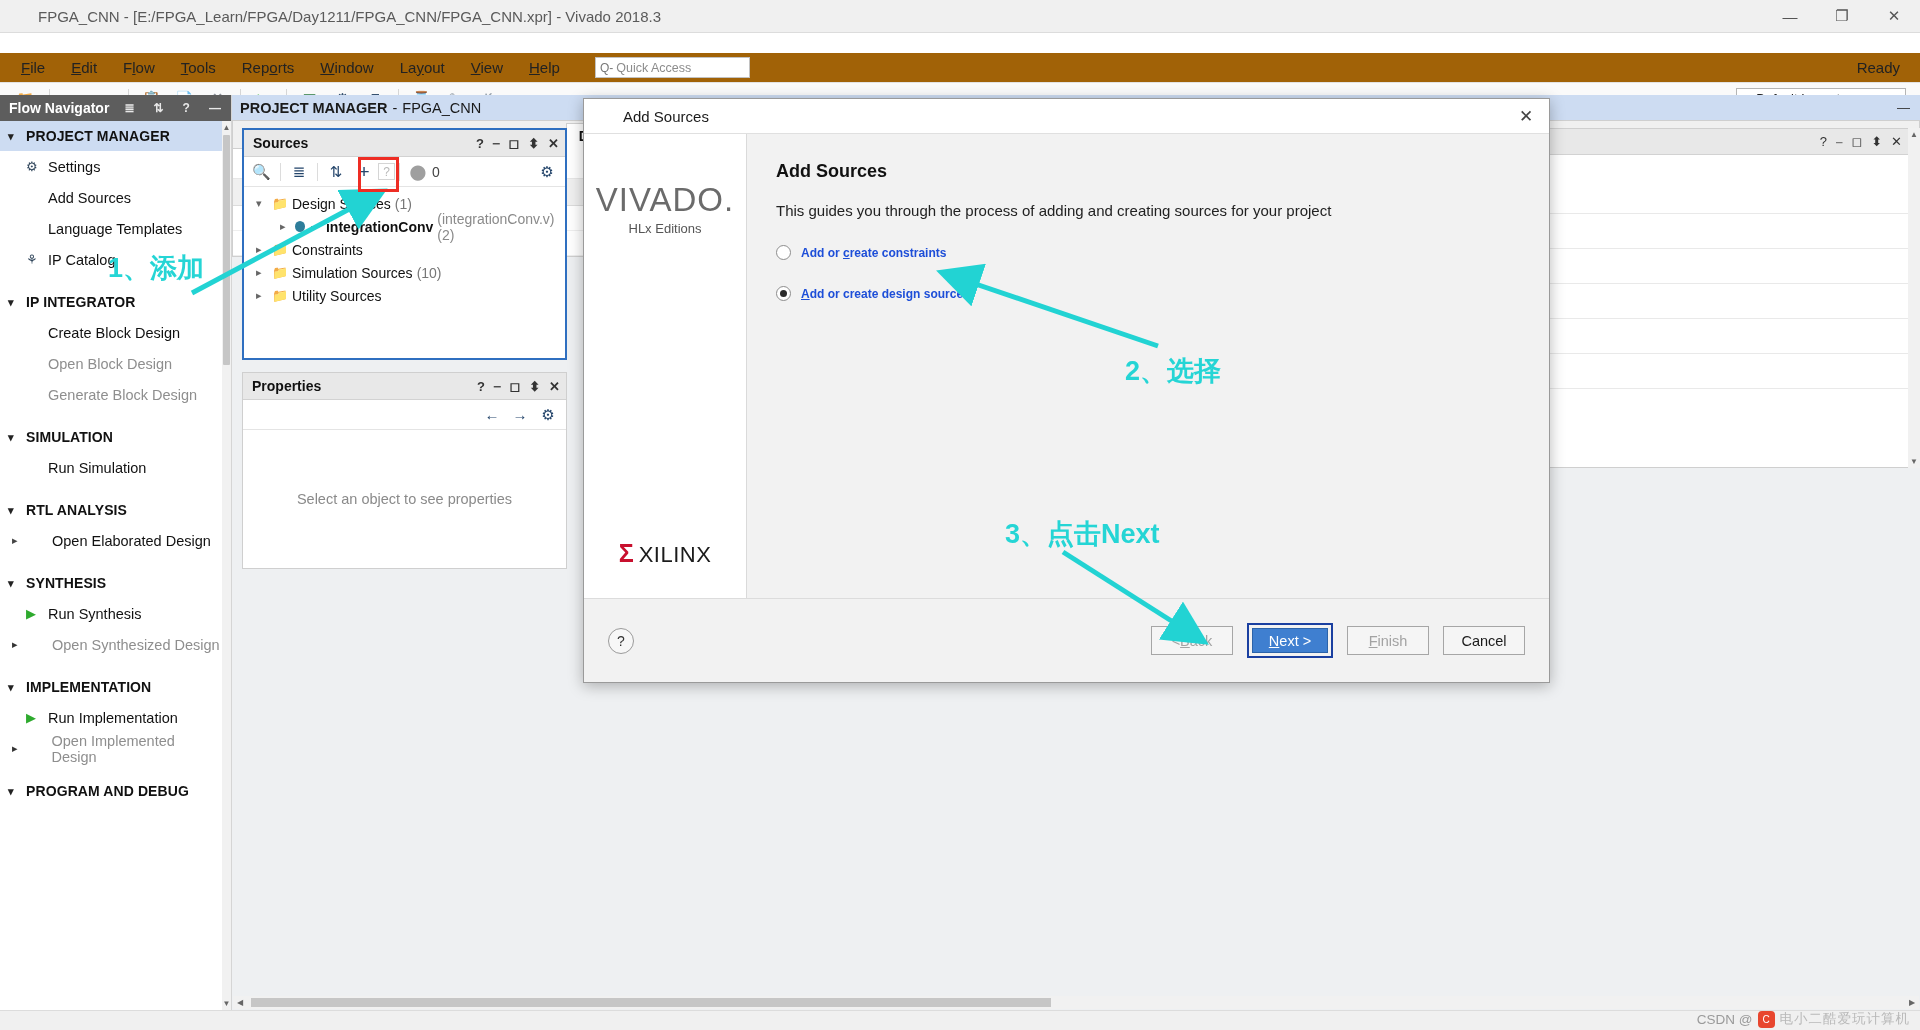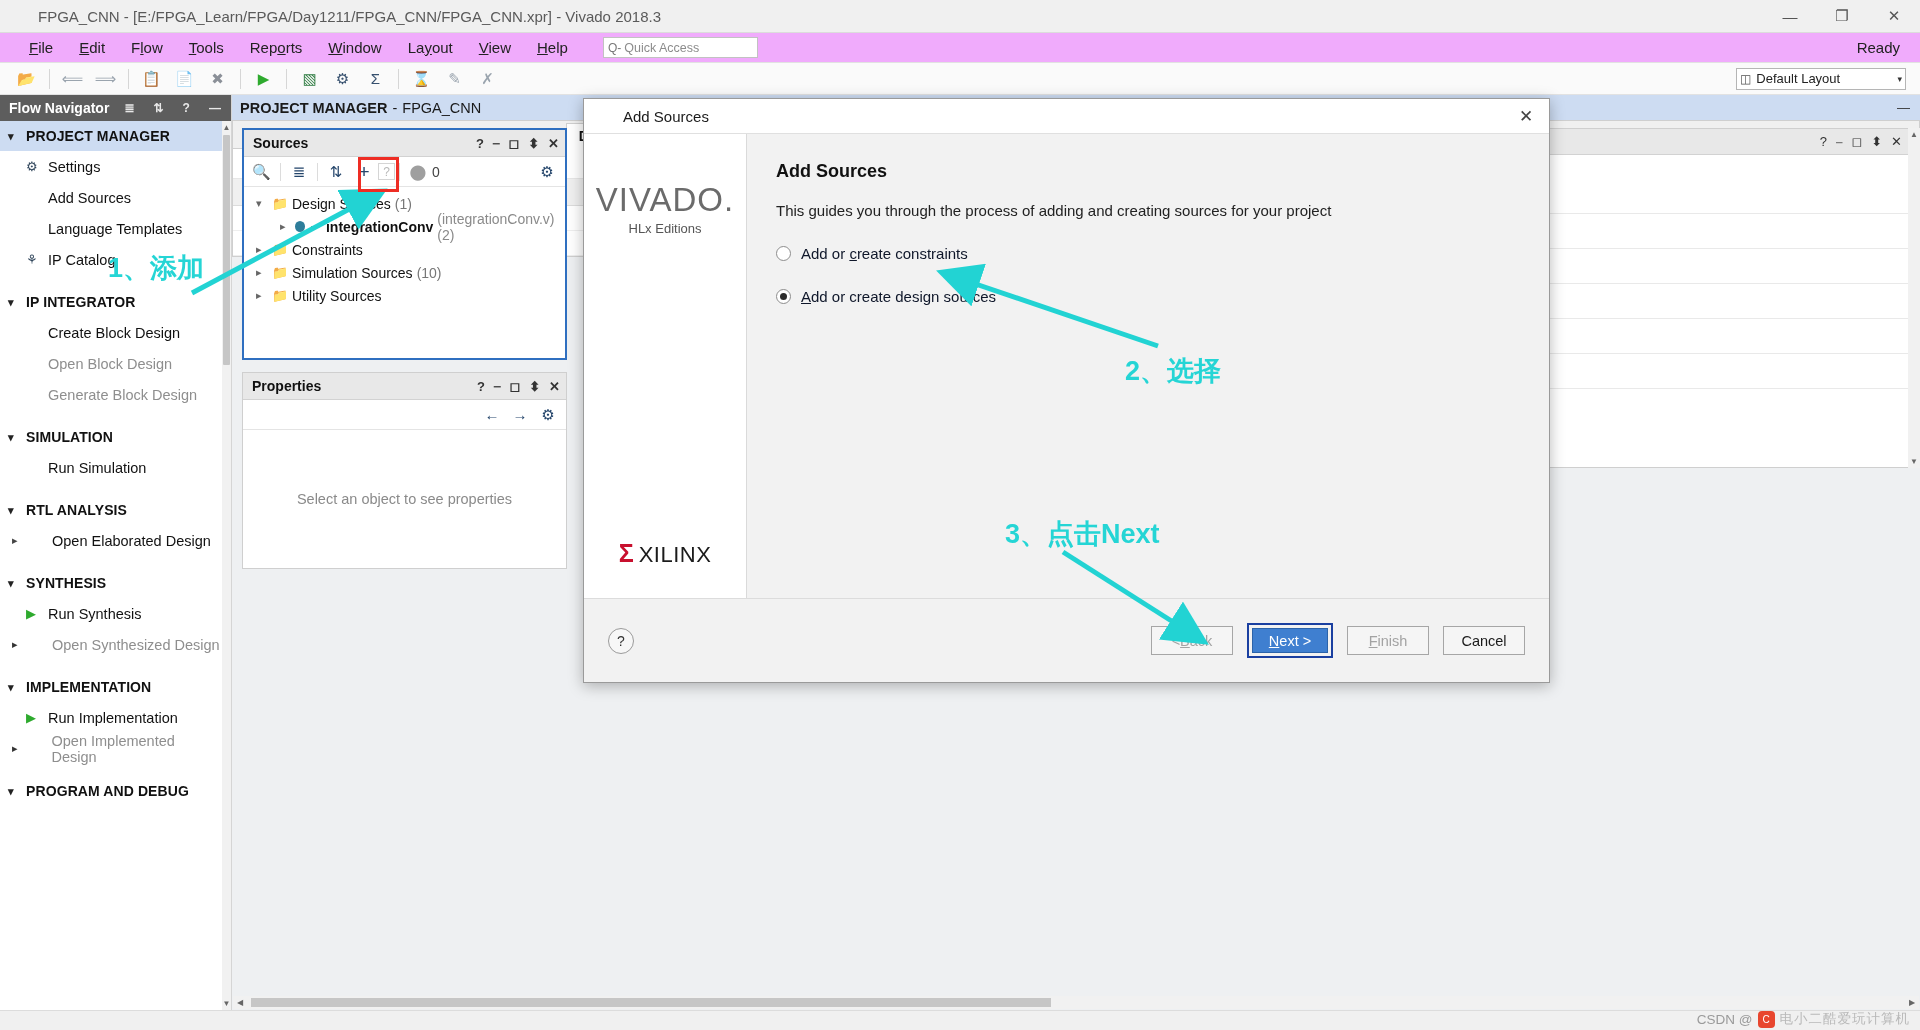--- a/index.html
+++ b/index.html
@@ -17,22 +17,22 @@
   #titlebar {
     height:33px; background:#f0f0f0; border-bottom:1px solid #dcdcdc;
     display:flex; align-items:center; padding:0 0 0 10px;
   }
   #titlebar .vlogo { width:20px; height:18px; position:relative; margin-right:8px; flex:none;}
   #title-text { color:#5a5a5a; font-size:15px; white-space:nowrap; }
   #win-controls { margin-left:auto; display:flex; height:33px; }
   #win-controls .wc { width:52px; height:33px; display:flex; align-items:center; justify-content:center; color:#555; font-size:15px; }
   
   #menubar {
-    height:30px; background:#f0abfc; border-bottom:1px solid #e2e2e2;
-    display:flex; align-items:center; padding-left:16px; position:relative;
+    height:30px; background:#a16207; border-bottom:1px solid #e2e2e2;
+    display:flex; align-items:center; padding-left:8px; position:relative;margin-top:20px;
   }
   .menu-item { padding:4px 13px; font-size:15px; color:#222; cursor:default; }
   .menu-item u { text-decoration:underline; }
   #quick-access {
     margin-left:22px; width:155px; height:21px; border:1px solid #c2c2c2; background:#fff;
     display:flex; align-items:center; padding:0 4px; font-size:12.5px; color:#8c8c8c;
   }
   #quick-access .qa-icon { margin-right:3px; color:#777; font-size:12px;}
   #ready-label { margin-left:auto; margin-right:20px; font-size:15px; color:#222; }
   
@@ -153,21 +153,21 @@
   #dlg-left { width:163px; background:#fff; border-right:1px solid #dadada; position:relative; }
   #vivado-logo { position:absolute; top:47px; left:0; right:0; text-align:center; }
   #vivado-logo .vv { font-size:33px; letter-spacing:1px; color:#6b6b6b; font-family:"Liberation Sans", sans-serif; }
   #vivado-logo .hlx { font-size:13px; color:#555; margin-top:2px; }
   #xilinx-logo { position:absolute; bottom:30px; left:0; right:0; text-align:center; }
   #xilinx-logo .xtext { font-size:22px; color:#1b1b1b; letter-spacing:0.5px; }
   #xilinx-logo .xmark { color:#c8102e; font-weight:bold; font-size:25px; margin-right:5px;}
   #dlg-right { flex:1; background:#f2f2f2; padding:27px 30px 0 29px; position:relative;}
   #dlg-heading { font-size:18px; font-weight:bold; color:#111; }
   #dlg-desc { margin-top:20px; font-size:15px; color:#222; }
-  .radio-row { display:flex; align-items:center; margin-top:26px; font-size:15px; color:#0f172a; }
+  .radio-row { display:flex; align-items:center; margin-top:26px; font-size:12px; color:#1d4ed8;font-weight:bold; }
   .radio-mark {
     width:15px; height:15px; border-radius:50%; border:1px solid #8d8d8d; background:#fff;
     margin-right:10px; position:relative; flex:none;
   }
   .radio-row.checked .radio-mark:after {
     content:""; position:absolute; left:3px; top:3px; width:7px; height:7px; border-radius:50%; background:#2b2b2b;
   }
   .radio-row u { text-decoration:underline; }
   #dlg-footer {
     position:absolute; left:0; right:0; bottom:0; height:84px; background:#f2f2f2;

